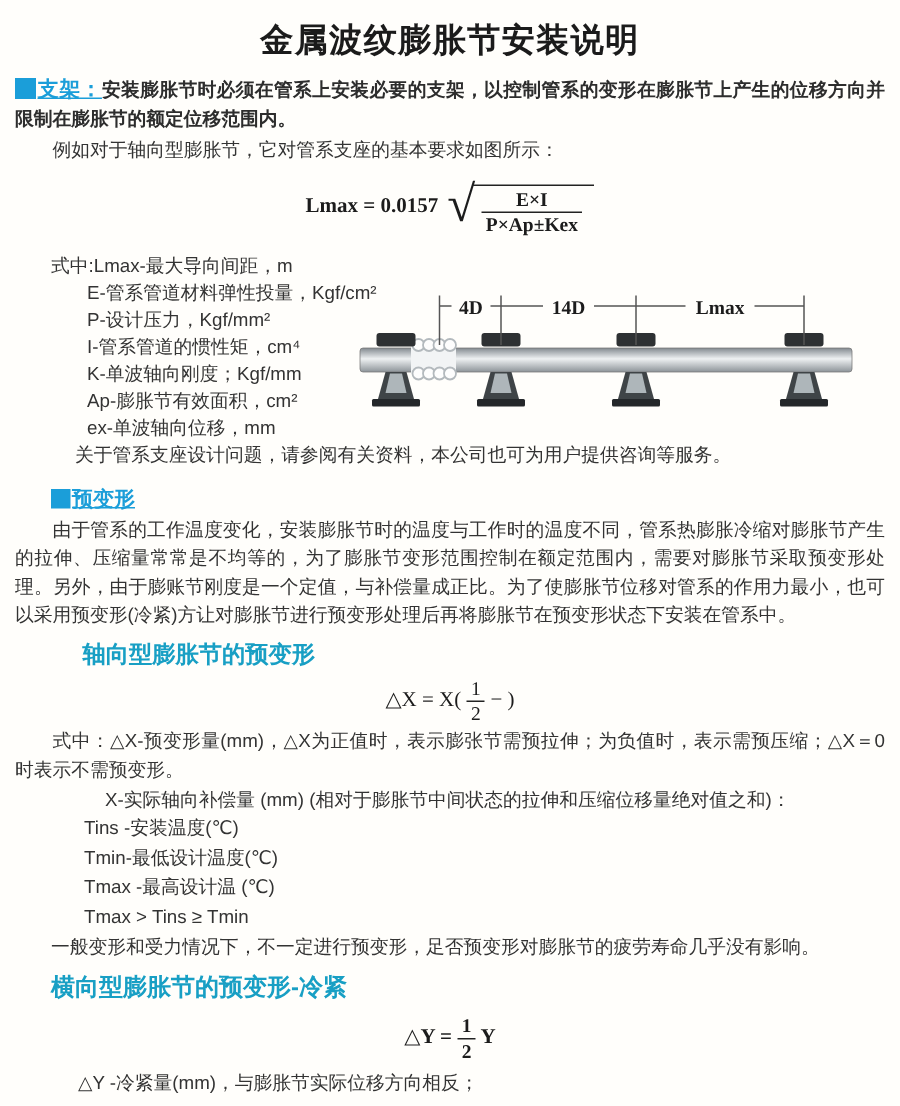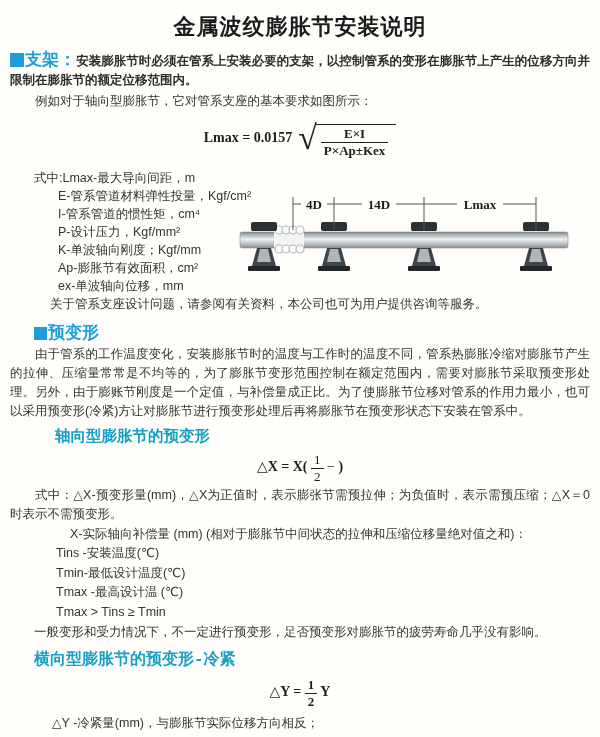--- a/index.html
+++ b/index.html
@@ -10,23 +10,23 @@
   }
   
   .doc-title{
     text-align:center;font-size:22px;line-height:30px;font-weight:bold;color:#1b1b1b;
     margin:12px 0 8px 0;letter-spacing:1px;
   }
   .sq{display:inline-block;width:14px;height:14px;background:var(--accent,#1b9ed9);
       vertical-align:-2px;margin-right:1px;}
   .sq-small{display:inline-block;width:13px;height:13px;background:var(--accent,#1b9ed9);
       vertical-align:-2px;margin-right:1px;}
-  .h-blue{color:var(--accent,#1b9ed9);font-size:17px;font-weight:bold;}
+  .h-blue{color:var(--accent,#1b9ed9);font-size:14px;font-weight:bold;text-decoration:underline;}
   .section-head{margin:9px 10px 2px 34px;font-size:17px;line-height:20px;}
-  .subtitle{color:var(--subtitle,#189fc4);font-weight:bold;font-family:Liberation Mono, monospace;}
+  .subtitle{color:var(--subtitle,#189fc4);font-weight:bold;}
   .subtitle-axial{margin:7px 0 2px 55px;font-size:15.5px;line-height:19px;}
   .subtitle-lateral{margin:8px 0 2px 34px;font-size:16px;line-height:20px;}
   
   .para{margin:0 10px;text-align:justify;}
   .p-support{margin-top:3px;font-weight:600;color:#2d2d2d;}
   .p-example{text-indent:2em;margin-top:2px;}
   .p-predeform{text-indent:2em;margin-top:1px;}
   .def-block{margin-top:12px;}
   .def-line{margin-left:58px;line-height:18px;white-space:nowrap;}
   .def-first{margin-left:34px;}
@@ -43,21 +43,21 @@
   .formula-dx{margin:6px 0 2px 0;font-size:14px;}
   .formula-dy{margin:8px 0 4px 0;font-size:14px;font-weight:bold;}
   .frac{display:inline-block;vertical-align:middle;text-align:center;line-height:1.05;font-size:13px;}
   .frac .fn{display:block;padding:0 3px 1px 3px;border-bottom:1.4px solid #222;}
   .frac .fd{display:block;padding:1px 3px 0 3px;}
   .root{display:inline-flex;align-items:flex-start;margin-left:6px;vertical-align:middle;}
   .root-sign{font-size:34px;line-height:34px;font-weight:normal;margin-right:-2px;}
   .root-body{border-top:1.6px solid #222;padding:2px 8px 0 6px;margin-top:3px;display:inline-block;}
   .root-body .frac{vertical-align:top;}
   .it{font-style:italic;}
-  .fx-bold{font-weight:bold;}
+  .fx-bold{font-weight:normal;}
   
   .diagram{position:absolute;left:238px;top:192px;width:352px;height:100px;}
 </style>
 </head>
 <body>
 
 <div class="page">
 
   <div class="doc-title">金属波纹膨胀节安装说明</div>
 
@@ -69,22 +69,22 @@
   <div class="formula formula-lmax">
     <span>Lmax = 0.0157</span><span class="root">
         <span class="root-sign">√</span>
         <span class="root-body"><span class="frac"><span class="fn">E×I</span><span class="fd">P×Ap±Kex</span></span></span>
       </span>
   </div>
 
   <div class="def-block">
     <div class="def-line def-first">式中:Lmax-最大导向间距，m</div>
     <div class="def-line">E-管系管道材料弹性投量，Kgf/cm²</div>
+    <div class="def-line">P-设计压力，Kgf/mm²</div>
     <div class="def-line">I-管系管道的惯性矩，cm⁴</div>
-    <div class="def-line">P-设计压力，Kgf/mm²</div>
     <div class="def-line">K-单波轴向刚度；Kgf/mm</div>
     <div class="def-line">Ap-膨胀节有效面积，cm²</div>
     <div class="def-line">ex-单波轴向位移，mm</div>
     <div class="service-line">关于管系支座设计问题，请参阅有关资料，本公司也可为用户提供咨询等服务。</div>
   </div>
 
   <svg class="diagram" viewBox="0 0 352 100" xmlns="http://www.w3.org/2000/svg">
     <defs>
       <linearGradient id="pipeGrad" x1="0" y1="0" x2="0" y2="1">
         <stop offset="0" stop-color="#82898f"></stop>

